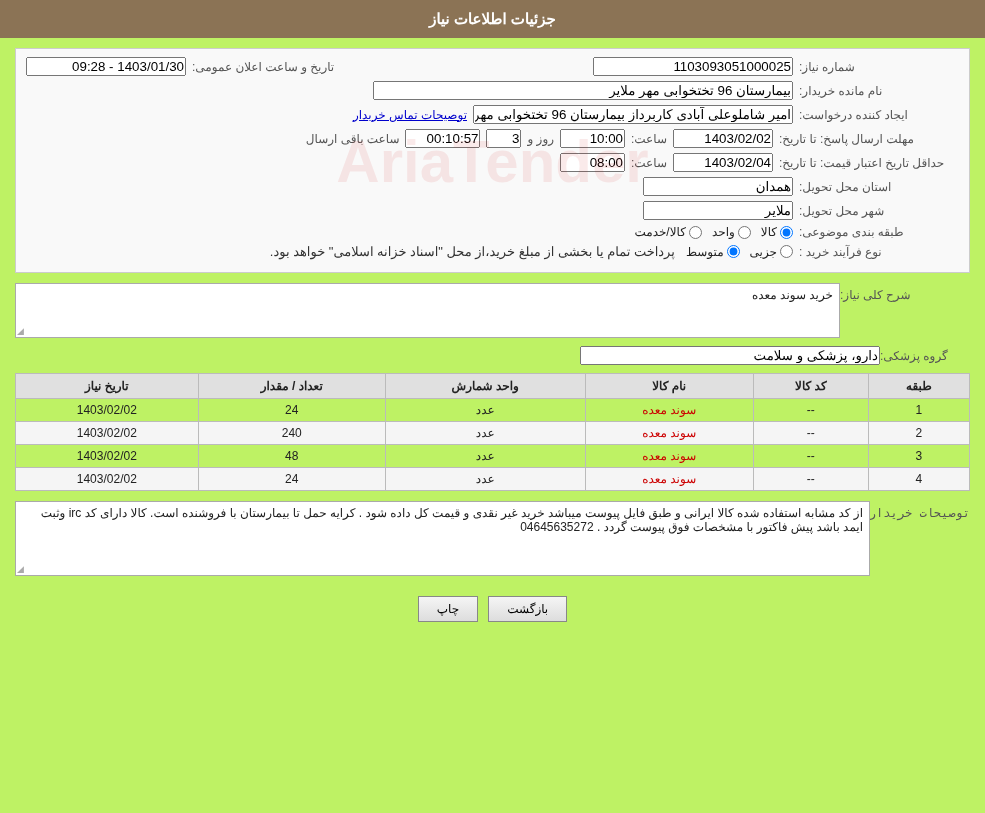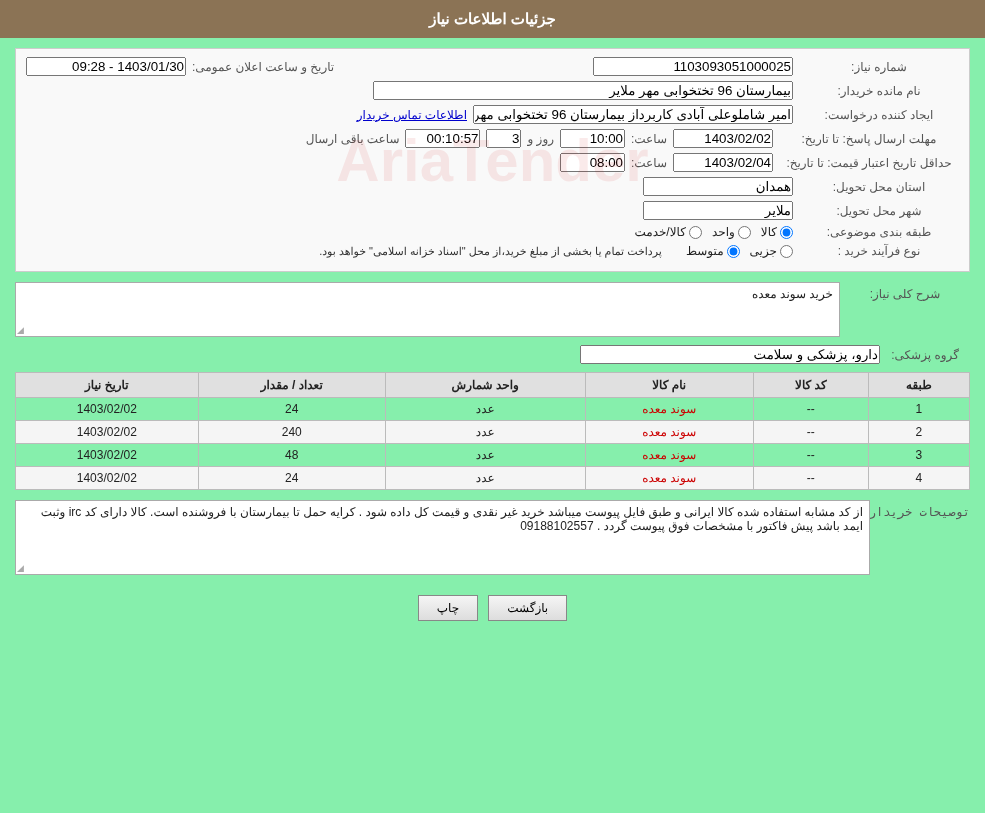--- a/index.html
+++ b/index.html
@@ -6,21 +6,21 @@
     body {
       font-family: Tahoma, Arial, sans-serif;
       font-size: 12px;
       background: #e8e8e8;
       direction: rtl;
       color: #222;
     }
     .page-wrapper {
       max-width: 985px;
       margin: 0 auto;
-      background: #86efac;
+      background: #bef264;
       min-height: 813px;
     }
     .header-bar {
       background: #8B7355;
       color: #fff;
       text-align: center;
       padding: 10px 0;
       font-size: 15px;
       font-weight: bold;
     }
@@ -28,21 +28,21 @@
       padding: 10px 15px;
     }
     .section-box {
       border: 1px solid #ccc;
       background: #f9f9f9;
       margin-bottom: 10px;
       padding: 8px 10px;
     }
     .label-cell {
       color: #555;
-      text-align: center;
+      text-align: left;
       white-space: nowrap;
       font-weight: normal;
       width: 160px;
     }
     .small-input {
       width: 120px;
     }
     .link-style {
       color: #0000cc;
       text-decoration: underline;
@@ -170,21 +170,21 @@
       </div>
 
       <div class="info-row" style="margin-bottom:5px;">
         <span class="label-cell">نام مانده خریدار:</span>
         <input type="text" style="width: 420px;" readonly="" value="بیمارستان 96 تختخوابی مهر ملایر">
       </div>
 
       <div class="info-row" style="margin-bottom:5px;">
         <span class="label-cell">ایجاد کننده درخواست:</span>
         <input type="text" style="width: 320px;" readonly="" value="امیر شاملوعلی آبادی کاربرداز بیمارستان 96 تختخوابی مهر ملایر">
-        <span class="link-style">اطلاعات تماس خریدار</span>
+        <span class="link-style">توصیحات تماس خریدار</span>
       </div>
 
       <div class="info-row" style="margin-bottom:5px;">
         <span class="label-cell" style="width:180px;">مهلت ارسال پاسخ: تا تاریخ:</span>
         <input type="text" style="width: 100px;" readonly="" value="1403/02/02">
         <span class="row-label">ساعت:</span>
         <input type="text" style="width: 65px;" readonly="" value="10:00">
         <span class="row-label">روز و</span>
         <input type="text" style="width: 35px;" readonly="" value="3">
         <input type="text" style="width: 75px;" readonly="" value="00:10:57">
@@ -231,21 +231,21 @@
         <div class="radio-group">
           <label class="radio-label">
             <input type="radio" name="noFarayand" value="jazri" style="">
             <span>جزیی</span>
           </label>
           <label class="radio-label">
             <input type="radio" name="noFarayand" value="motevaset" checked="" style="">
             <span>متوسط</span>
           </label>
         </div>
-        <span style="margin-right:18px; font-size:11px; color:#333; direction:rtl;">پرداخت تمام یا بخشی از مبلغ خرید،از محل "اسناد خزانه اسلامی" خواهد بود.</span>
+        <span style="margin-right:5px; font-size:13px; color:#333; direction:rtl;">پرداخت تمام یا بخشی از مبلغ خرید،از محل "اسناد خزانه اسلامی" خواهد بود.</span>
       </div>
     </div>
 
     <div style="display:flex; align-items:flex-start; direction:rtl; margin-bottom:8px;">
       <span class="label-cell" style="padding-top:5px; width:130px;">شرح کلی نیاز:</span>
       <div style="flex:1; position:relative;">
         <div class="desc-wrapper">
           <span>خرید سوند معده</span>
           <span class="resize-icon">◢</span>
         </div>
@@ -302,21 +302,21 @@
       <td>24</td>
       <td>1403/02/02</td>
     </tr>
         </tbody>
     </table>
 
     <div style="display:flex; align-items:flex-start; direction:rtl; margin-top:10px; margin-bottom:8px;">
       <span class="label-cell" style="padding-top:5px; width:100px;font-family:Liberation Mono, monospace;">توصیحات خریدار:</span>
       <div style="flex:1; position:relative;">
         <div class="desc-wrapper" style="min-height:75px;">
-          <span>از کد مشابه استفاده شده کالا ایرانی و طبق فایل پیوست میباشد  خرید غیر نقدی و قیمت کل داده شود . کرایه حمل تا بیمارستان با فروشنده است. کالا دارای کد irc  وثبت ایمد باشد پیش فاکتور با مشخصات فوق پیوست گردد . 09188102557</span>
+          <span>از کد مشابه استفاده شده کالا ایرانی و طبق فایل پیوست میباشد  خرید غیر نقدی و قیمت کل داده شود . کرایه حمل تا بیمارستان با فروشنده است. کالا دارای کد irc  وثبت ایمد باشد پیش فاکتور با مشخصات فوق پیوست گردد . 04645635272</span>
           <span class="resize-icon">◢</span>
         </div>
       </div>
     </div>
 
     <div class="footer-buttons">
       <button class="btn">بازگشت</button>
       <button class="btn">چاپ</button>
     </div>
   </div>

